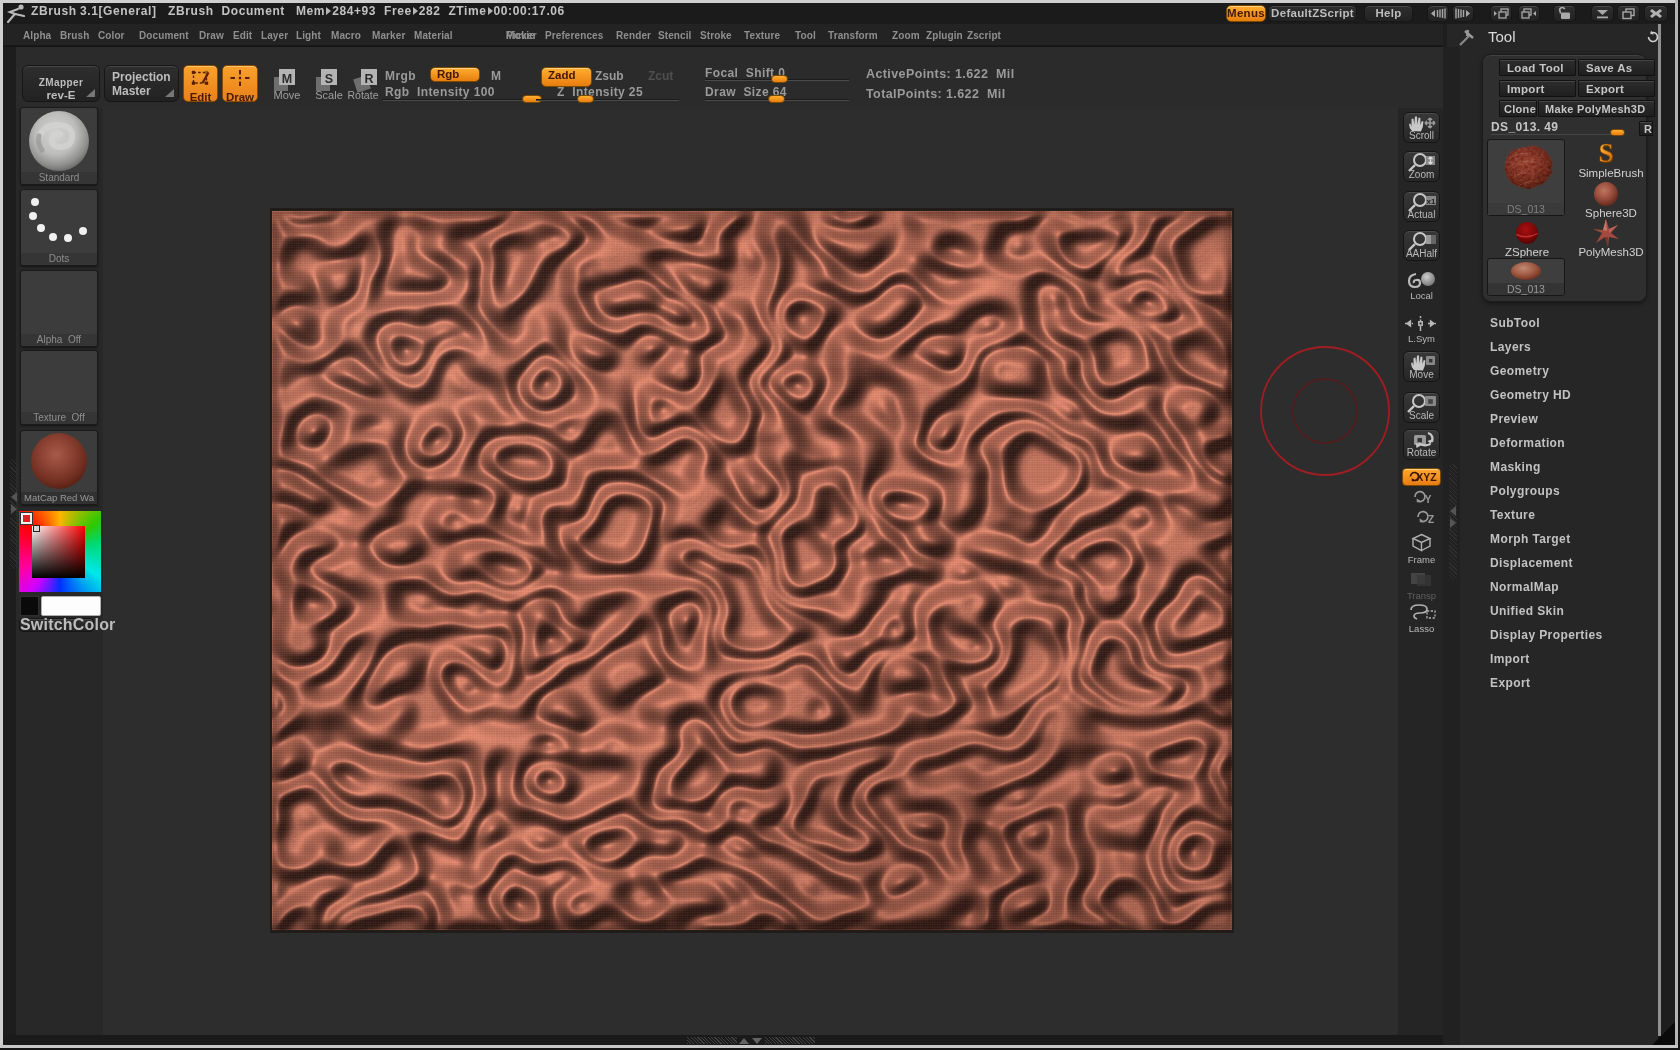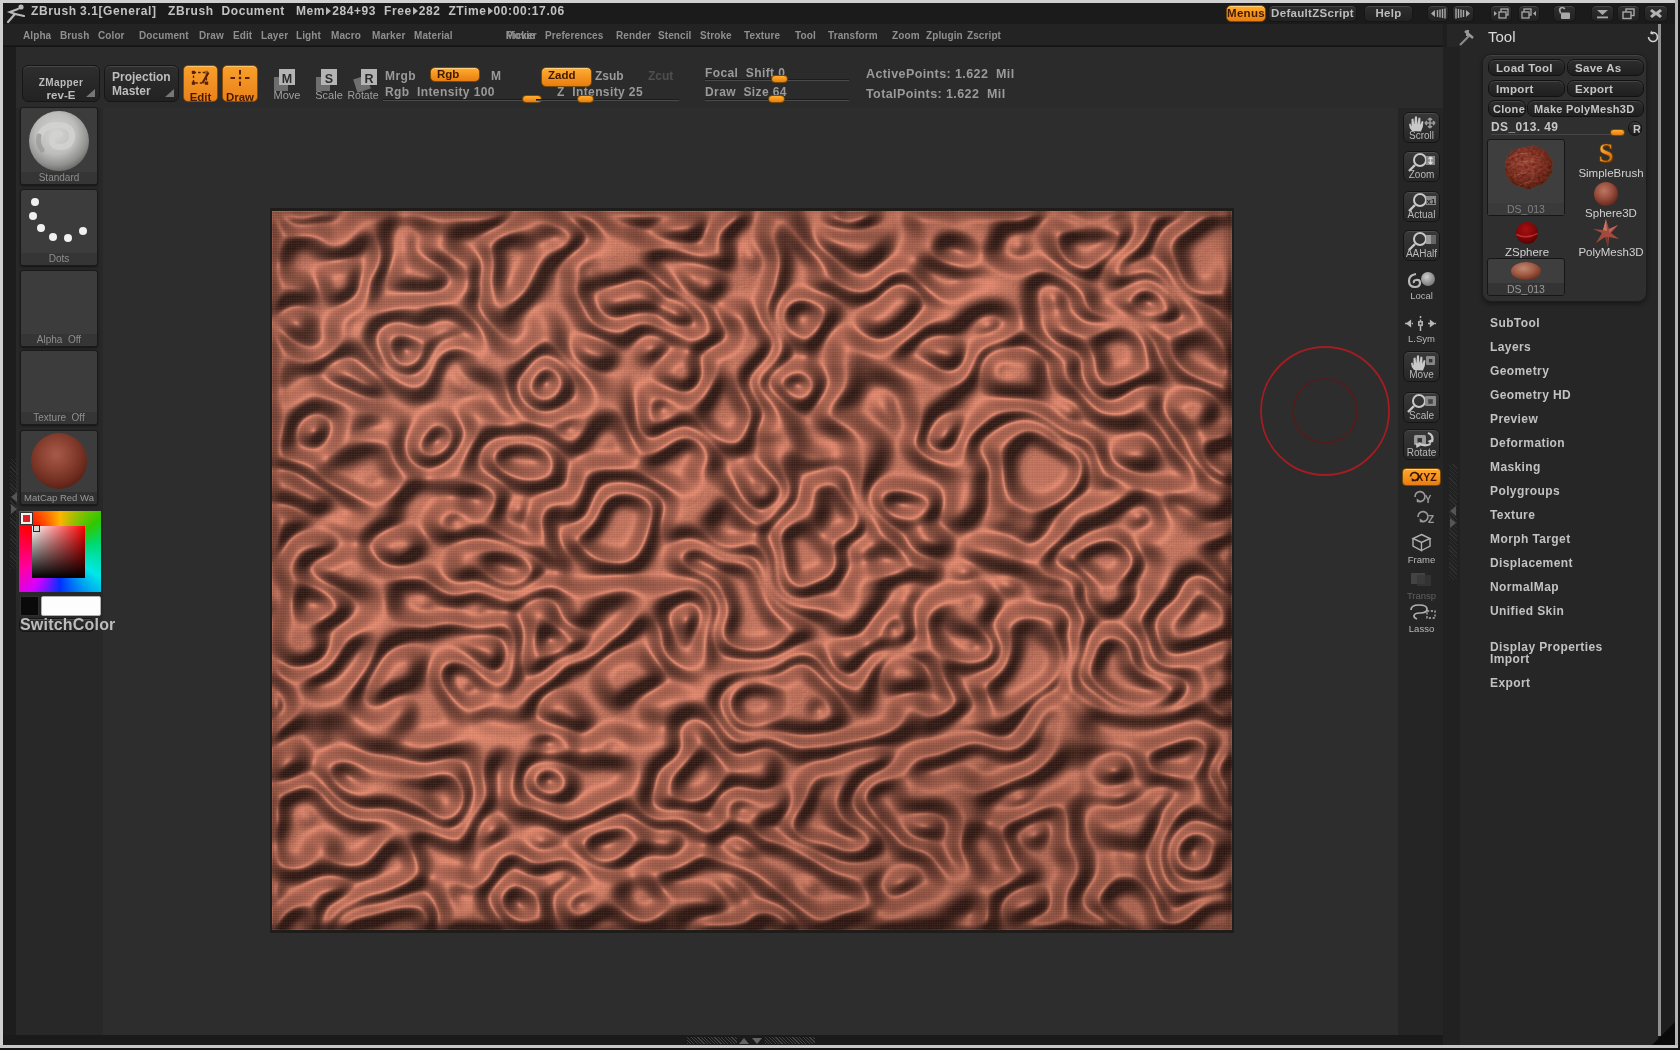--- a/index.html
+++ b/index.html
@@ -35,21 +35,21 @@
   .hatch{background-image:repeating-linear-gradient(45deg,#424242 0 0.8px,rgba(0,0,0,0) 0.8px 2.4px);}
   .hatchside{background-image:repeating-linear-gradient(45deg,#2f2f2f 0 1px,rgba(0,0,0,0) 1px 3px);}
   
   .thumb{position:absolute;left:20px;width:78px;background:#3c3c3c;border:1px solid #1a1a1a;border-radius:3px;box-shadow:0 1px 2px rgba(0,0,0,.5);}
   .thumb .lbl{position:absolute;left:0;right:0;bottom:0;height:12px;background:#353535;color:#8e8e8e;font-size:10px;text-align:center;line-height:12px;border-radius:0 0 3px 3px;white-space:nowrap;overflow:hidden;}
   
   .rsb{position:absolute;left:1403px;width:37px;height:31px;background:linear-gradient(#383838,#262626);border:1px solid #151515;border-radius:6px;box-shadow:inset 0 1px 0 #4a4a4a;}
   .rsb .cap{position:absolute;left:0;right:0;bottom:1px;text-align:center;font-size:10px;color:#b9b9b9;}
   .rlbl{position:absolute;left:1403px;width:37px;text-align:center;font-size:9.5px;color:#b9b9b9;}
   
-  .pbtn{white-space:nowrap;overflow:hidden;position:absolute;background:linear-gradient(#2d2d2d,#1f1f1f);border:1px solid #111;box-shadow:inset 0 1px 0 #454545;border-radius:7px;color:#c6c6c6;font-weight:bold;font-size:11.5px;letter-spacing:0.3px;text-align:left;padding-left:7px;}
+  .pbtn{white-space:nowrap;overflow:hidden;position:absolute;background:linear-gradient(#2d2d2d,#1f1f1f);border:1px solid #111;box-shadow:inset 0 1px 0 #454545;border-radius:1px;color:#c6c6c6;font-weight:bold;font-size:11.5px;letter-spacing:0.3px;text-align:left;padding-left:7px;margin-left:11px;}
   .menuitem{position:absolute;left:43px;color:#c2c2c2;font-weight:bold;font-size:12px;letter-spacing:0.4px;}
 </style></head>
 <body>
 <div id="win">
 
   <div class="abs" id="titlebar"></div>
   <div class="abs" id="menubar"></div>
   <div class="abs" id="toolbar"></div>
   <div class="abs" id="leftstrip"></div>
   <div class="abs" id="sidebar"></div>
@@ -624,21 +624,21 @@
     <div class="menuitem" style="top:364px;">Geometry HD</div>
     <div class="menuitem" style="top:388px;">Preview</div>
     <div class="menuitem" style="top:412px;">Deformation</div>
     <div class="menuitem" style="top:436px;">Masking</div>
     <div class="menuitem" style="top:460px;">Polygroups</div>
     <div class="menuitem" style="top:484px;">Texture</div>
     <div class="menuitem" style="top:508px;">Morph Target</div>
     <div class="menuitem" style="top:532px;">Displacement</div>
     <div class="menuitem" style="top:556px;">NormalMap</div>
     <div class="menuitem" style="top:580px;">Unified Skin</div>
-    <div class="menuitem" style="top:604px;margin-top:12px;">Display Properties</div>
+    <div class="menuitem" style="top:604px;">Display Properties</div>
     <div class="menuitem" style="top:628px;">Import</div>
     <div class="menuitem" style="top:652px;">Export</div>
   </div>
 
   <div class="abs" style="left:1443px;top:47px;width:17px;height:998px;background:#212121;"></div>
 
   <div class="abs hatchside" style="left:10px;top:459px;width:8px;height:110px;"></div>
   <div class="abs" style="left:11px;top:492px;width:0;height:0;border-right:6px solid #555;border-top:5px solid transparent;border-bottom:5px solid transparent;"></div>
   <div class="abs" style="left:11px;top:504px;width:0;height:0;border-left:6px solid #555;border-top:5px solid transparent;border-bottom:5px solid transparent;"></div>
   <div class="abs hatchside" style="left:1449px;top:464px;width:8px;height:116px;"></div>

